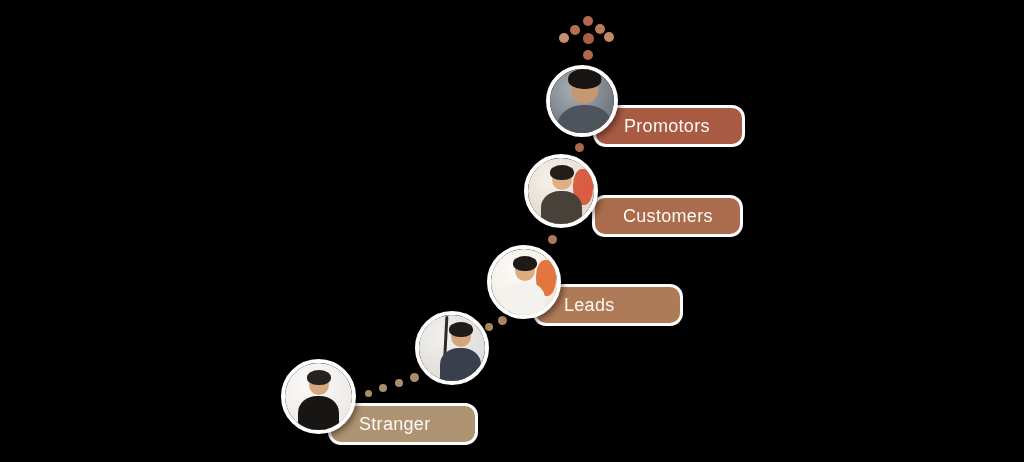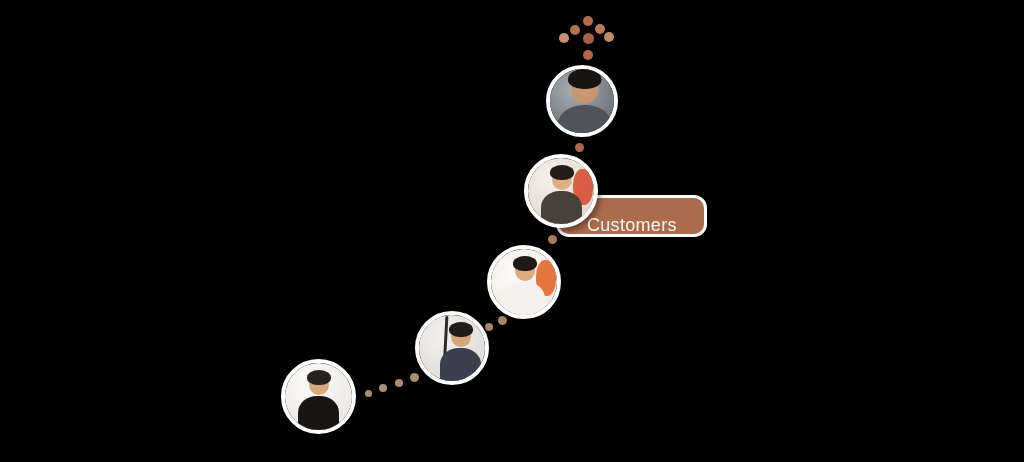--- a/index.html
+++ b/index.html
@@ -73,57 +73,66 @@
   .dot{
     position:absolute;
     border-radius:50%;
     z-index:1;
   }
 </style>
 </head>
 <body>
 
 <div class="stage" style="background: rgb(0, 0, 0);">
+    <div class="bar" style="left: 328px; top: 403px; width: 150px; height: 42px; background: rgb(174, 147, 114);">
+      <span class="bar-label" style="color: rgb(253, 248, 244);">Stranger</span>
+    </div>
     <div class="avatar" style="left: 280.5px; top: 358.5px; width: 75px; height: 75px;">
       <div class="av-bg" style="background: radial-gradient(circle at 38% 32%, rgb(251, 250, 249), rgb(231, 229, 225));"></div>
       <div class="av-person" style="transform: translate(0px, 0px) scale(1);">
         <div class="av-head" style="background: rgb(215, 168, 126);"></div>
         <div class="av-hair" style="background: rgb(39, 34, 32);"></div>
         <div class="av-torso" style="background: rgb(24, 22, 20);"></div>
       </div>
     </div>
     <div class="avatar" style="left: 415px; top: 311px; width: 74px; height: 74px;">
       <div class="av-bg" style="background: radial-gradient(circle at 38% 32%, rgb(243, 241, 239), rgb(217, 214, 210));"></div>
       <div class="av-person" style="transform: translate(8px, 0px) scale(1);">
         <div class="av-stick" style="background: rgb(46, 43, 41);"></div>
         <div class="av-head" style="background: rgb(213, 166, 124);"></div>
         <div class="av-hair" style="background: rgb(32, 28, 25);"></div>
         <div class="av-torso" style="background: rgb(58, 63, 77);"></div>
       </div>
     </div>
+    <div class="bar" style="left: 533px; top: 284px; width: 150px; height: 42px; background: rgb(175, 122, 87);">
+      <span class="bar-label" style="color: rgb(253, 248, 244);">Leads</span>
+    </div>
     <div class="avatar" style="left: 487px; top: 245px; width: 74px; height: 74px;">
       <div class="av-bg" style="background: radial-gradient(circle at 38% 32%, rgb(252, 251, 249), rgb(239, 231, 218));"></div>
       <div class="av-accent" style="background: rgb(226, 103, 43);"></div>
       <div class="av-person" style="transform: translate(0px, 0px) scale(1);">
         <div class="av-head" style="background: rgb(220, 171, 128);"></div>
         <div class="av-hair" style="background: rgb(31, 26, 23);"></div>
         <div class="av-torso" style="background: rgb(243, 242, 239);"></div>
       </div>
     </div>
-    <div class="bar" style="left: 556px; top: 195px; width: 151px; height: 42px; background: rgb(171, 107, 77); align-items: flex-end;">
+    <div class="bar" style="left: 592px; top: 195px; width: 151px; height: 42px; background: rgb(171, 107, 77);">
       <span class="bar-label" style="color: rgb(253, 248, 244);">Customers</span>
     </div>
     <div class="avatar" style="left: 524px; top: 154px; width: 74px; height: 74px;">
       <div class="av-bg" style="background: radial-gradient(circle at 38% 32%, rgb(246, 242, 236), rgb(217, 208, 194));"></div>
       <div class="av-accent" style="background: rgb(216, 79, 51);"></div>
       <div class="av-person" style="transform: translate(0px, 0px) scale(1);">
         <div class="av-head" style="background: rgb(223, 174, 132);"></div>
         <div class="av-hair" style="background: rgb(36, 30, 26);"></div>
         <div class="av-torso" style="background: rgb(71, 65, 57);"></div>
       </div>
+    </div>
+    <div class="bar" style="left: 593px; top: 105px; width: 152px; height: 42px; background: rgb(168, 90, 66);">
+      <span class="bar-label" style="color: rgb(253, 248, 244);">Promotors</span>
     </div>
     <div class="avatar" style="left: 546px; top: 65px; width: 72px; height: 72px;">
       <div class="av-bg" style="background: radial-gradient(circle at 38% 32%, rgb(170, 176, 182), rgb(89, 96, 105));"></div>
       <div class="av-person" style="transform: translate(2px, 4px) scale(1.45);">
         <div class="av-head" style="background: rgb(198, 152, 114);"></div>
         <div class="av-hair" style="background: rgb(24, 20, 18);"></div>
         <div class="av-torso" style="background: rgb(78, 84, 92);"></div>
       </div>
     </div>
     <div class="dot" style="left: 364.5px; top: 389.5px; width: 7px; height: 7px; background: rgb(169, 142, 108);"></div>

